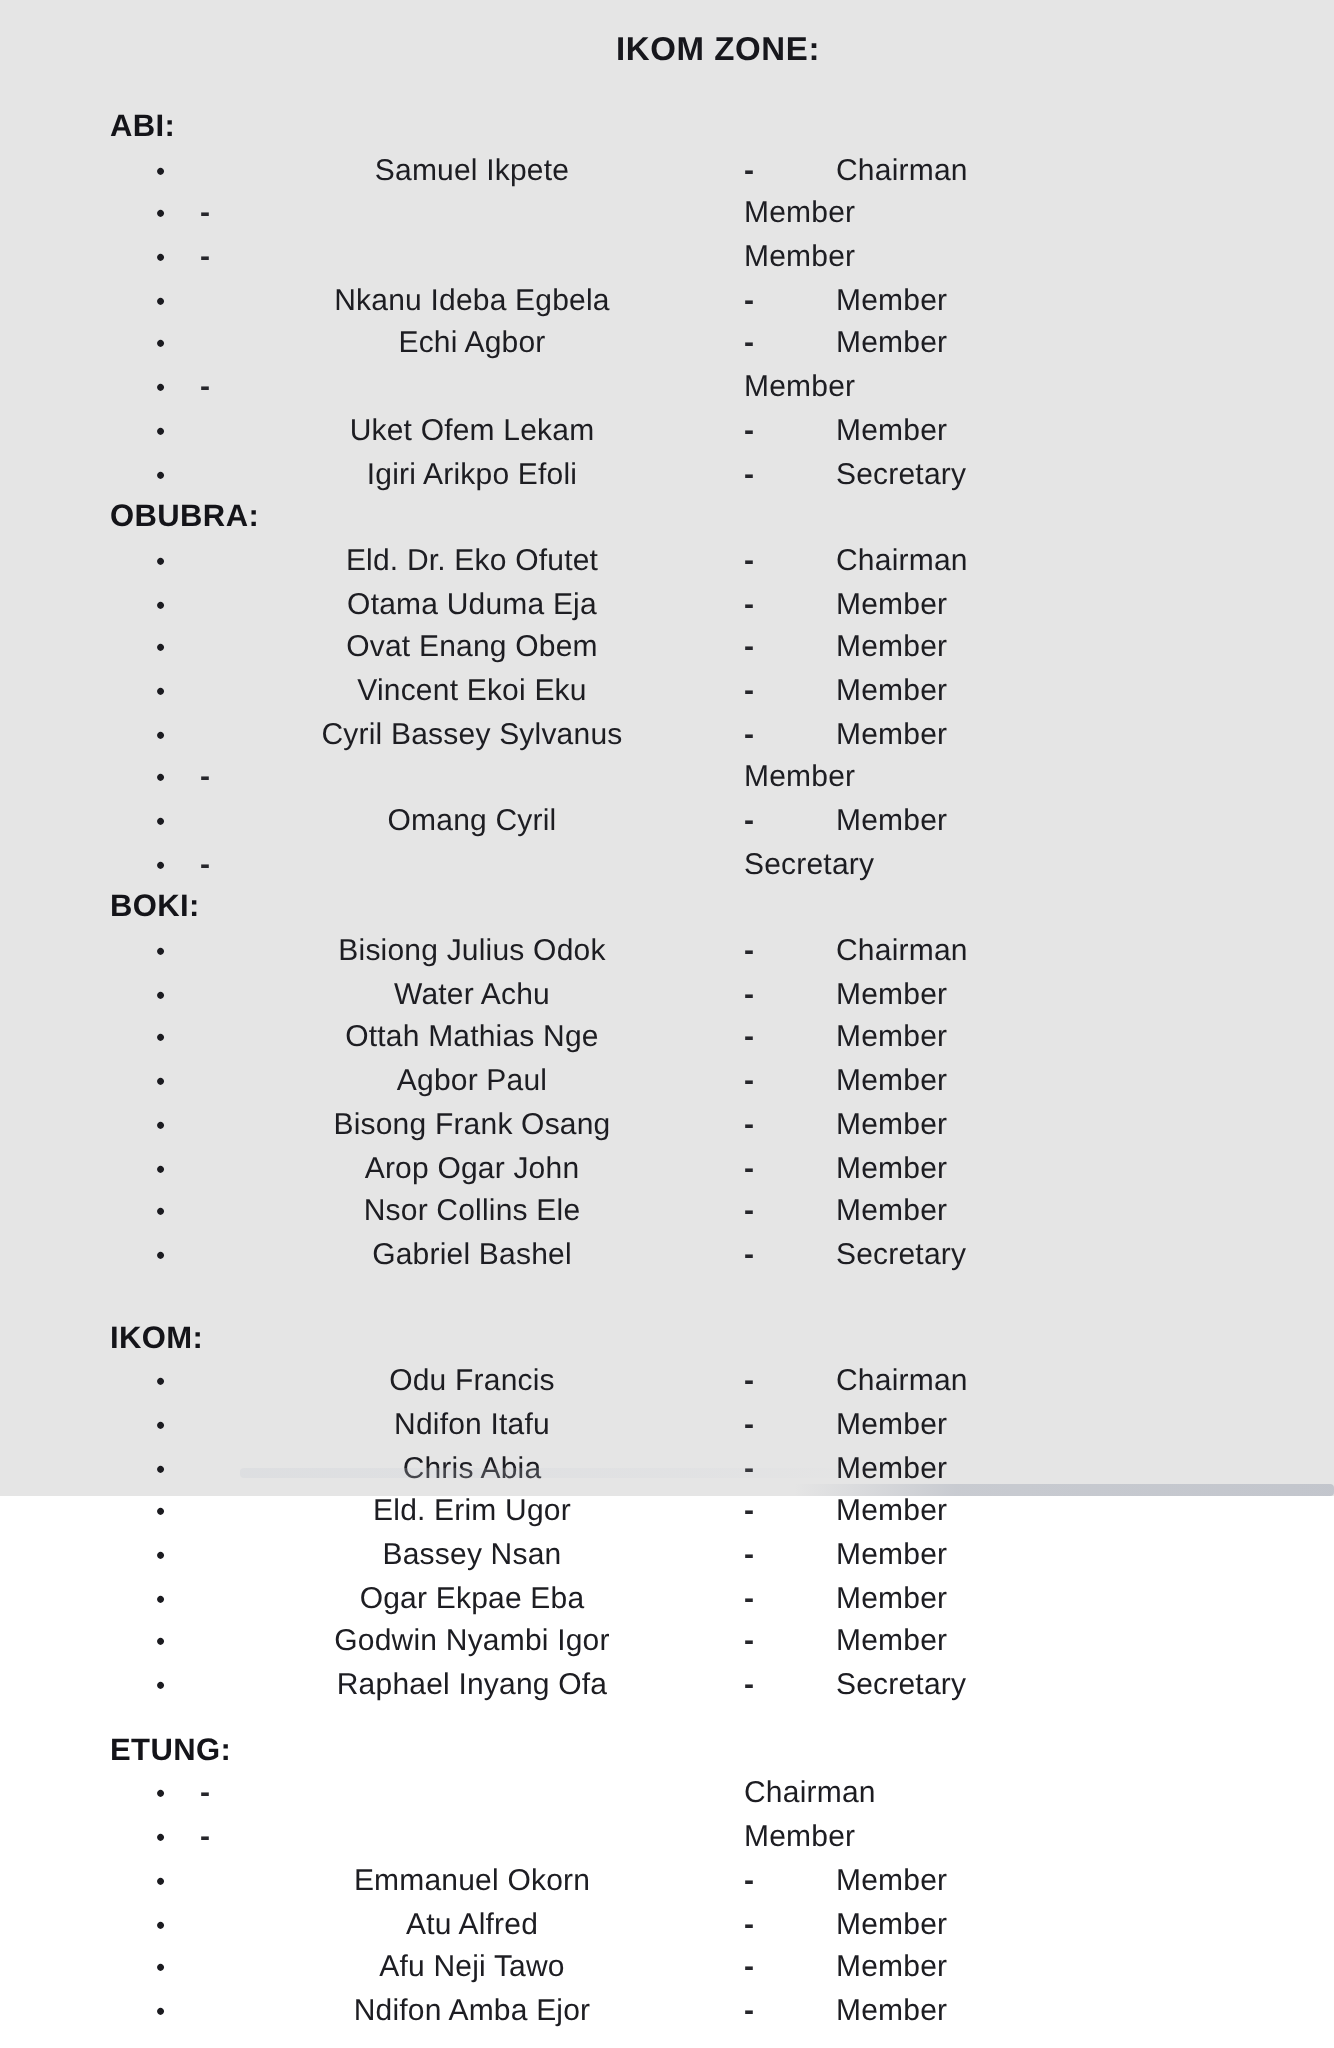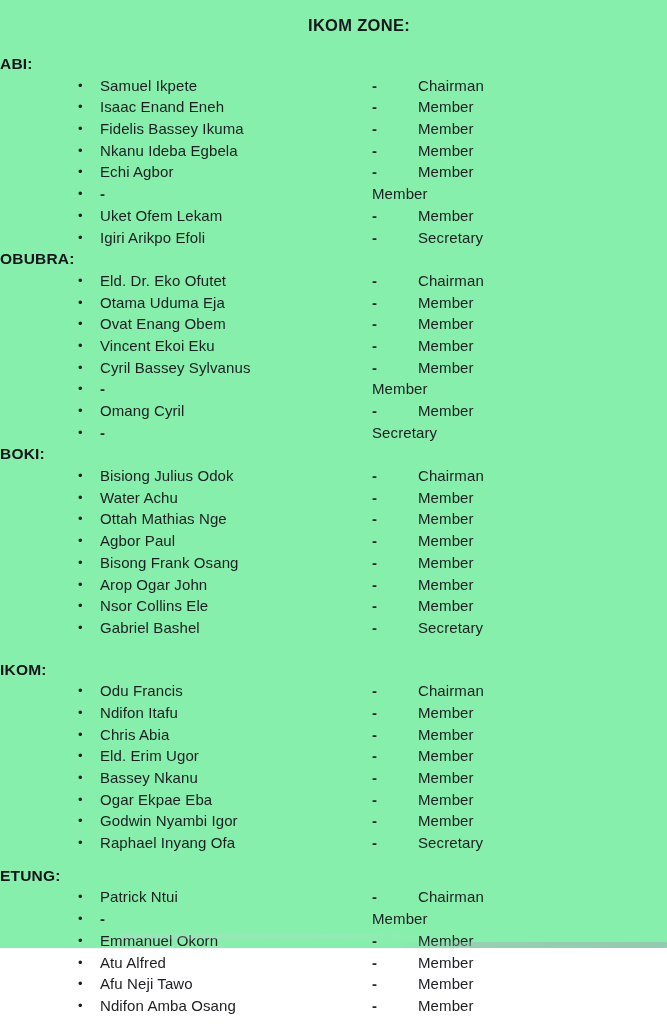--- a/index.html
+++ b/index.html
@@ -6,44 +6,45 @@
   html, body { width: 667px; height: 1024px; }
   body {
     background: #ffffff;
     font-family: "Liberation Sans", sans-serif;
     color: #1b1b20;
     overflow: hidden;
     position: relative;
   }
   .page {
     width: 667px;
-    height: 948px;
+    height: 748px;
     position: relative;
     padding-top: 16px;
-    background: #86efac;
+    background: #e5e5e5;
   }
   
   .title {
     margin-left: 52px;
     width: 614px;
     text-align: center;
     font-size: 16.5px;
     font-weight: 700;
     letter-spacing: 0.3px;
     height: 22px;
     line-height: 18px;
     color: #17171c;
   }
   
   .zone-section { position: relative; }
   .sec-h {
     font-size: 15.5px;
     font-weight: 700;
     height: 21.7px;
     line-height: 21.7px;
+    padding-left: 55px;
     letter-spacing: 0.2px;
     color: #141419;
   }
   #sections { margin-top: 15px; }
   
   .zone-section:nth-child(4) { margin-top: 20px; }
   .zone-section:nth-child(5) { margin-top: 11px; }
   
   .row {
     display: grid;
@@ -54,20 +55,21 @@
   }
   .bullet {
     padding-left: 78px;
     font-size: 13px;
     color: #1b1b20;
   }
   .nm {
     white-space: nowrap;
     color: #1d1d22;
     letter-spacing: 0.1px;
+    text-align: center;
   }
   .dash {
     font-weight: 700;
     color: #26262b;
   }
   .role {
     white-space: nowrap;
     color: #1d1d22;
     letter-spacing: 0.1px;
   }
@@ -102,28 +104,26 @@
     <div class="rows">
   <div class="row">
     <span class="bullet">•</span>
     <span class="nm">Samuel Ikpete</span>
     <span class="dash">-</span>
     <span class="role">Chairman</span>
   </div>
 
   <div class="row">
     <span class="bullet">•</span>
-    <span class="nm">Isaac Enand Eneh</span>
-    <span class="dash">-</span>
-    <span class="role">Member</span>
-  </div>
-
-  <div class="row">
-    <span class="bullet">•</span>
-    <span class="nm">Fidelis Bassey Ikuma</span>
+    <span class="dash">-</span>
+    <span class="role">Member</span>
+  </div>
+
+  <div class="row">
+    <span class="bullet">•</span>
     <span class="dash">-</span>
     <span class="role">Member</span>
   </div>
 
   <div class="row">
     <span class="bullet">•</span>
     <span class="nm">Nkanu Ideba Egbela</span>
     <span class="dash">-</span>
     <span class="role">Member</span>
   </div>
@@ -303,21 +303,21 @@
 
   <div class="row">
     <span class="bullet">•</span>
     <span class="nm">Eld. Erim Ugor</span>
     <span class="dash">-</span>
     <span class="role">Member</span>
   </div>
 
   <div class="row">
     <span class="bullet">•</span>
-    <span class="nm">Bassey Nkanu</span>
+    <span class="nm">Bassey Nsan</span>
     <span class="dash">-</span>
     <span class="role">Member</span>
   </div>
 
   <div class="row">
     <span class="bullet">•</span>
     <span class="nm">Ogar Ekpae Eba</span>
     <span class="dash">-</span>
     <span class="role">Member</span>
   </div>
@@ -336,21 +336,20 @@
     <span class="role">Secretary</span>
   </div>
 </div>
   </section>
 
   <section class="zone-section">
     <h2 class="sec-h">ETUNG:</h2>
     <div class="rows">
   <div class="row">
     <span class="bullet">•</span>
-    <span class="nm">Patrick Ntui</span>
     <span class="dash">-</span>
     <span class="role">Chairman</span>
   </div>
 
   <div class="row">
     <span class="bullet">•</span>
     <span class="dash">-</span>
     <span class="role">Member</span>
   </div>
 
@@ -370,21 +369,21 @@
 
   <div class="row">
     <span class="bullet">•</span>
     <span class="nm">Afu Neji Tawo</span>
     <span class="dash">-</span>
     <span class="role">Member</span>
   </div>
 
   <div class="row">
     <span class="bullet">•</span>
-    <span class="nm">Ndifon Amba Osang</span>
+    <span class="nm">Ndifon Amba Ejor</span>
     <span class="dash">-</span>
     <span class="role">Member</span>
   </div>
 </div>
   </section>
 </div>
   <div class="scan-band-mid"></div>
   <div class="scan-band-right"></div>
 </div>
 

